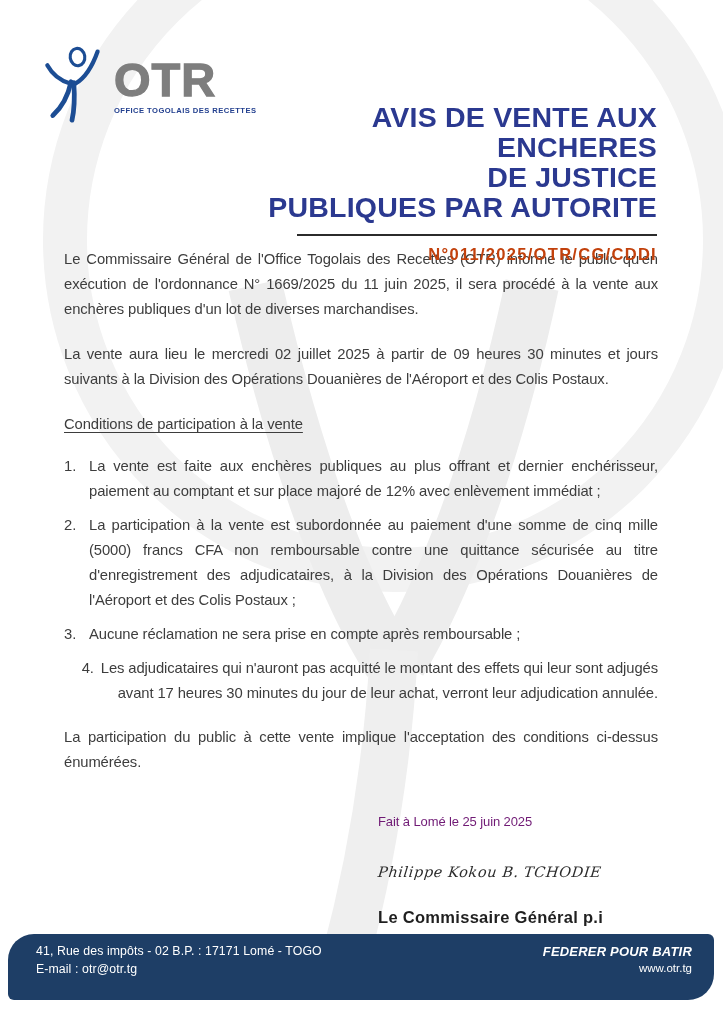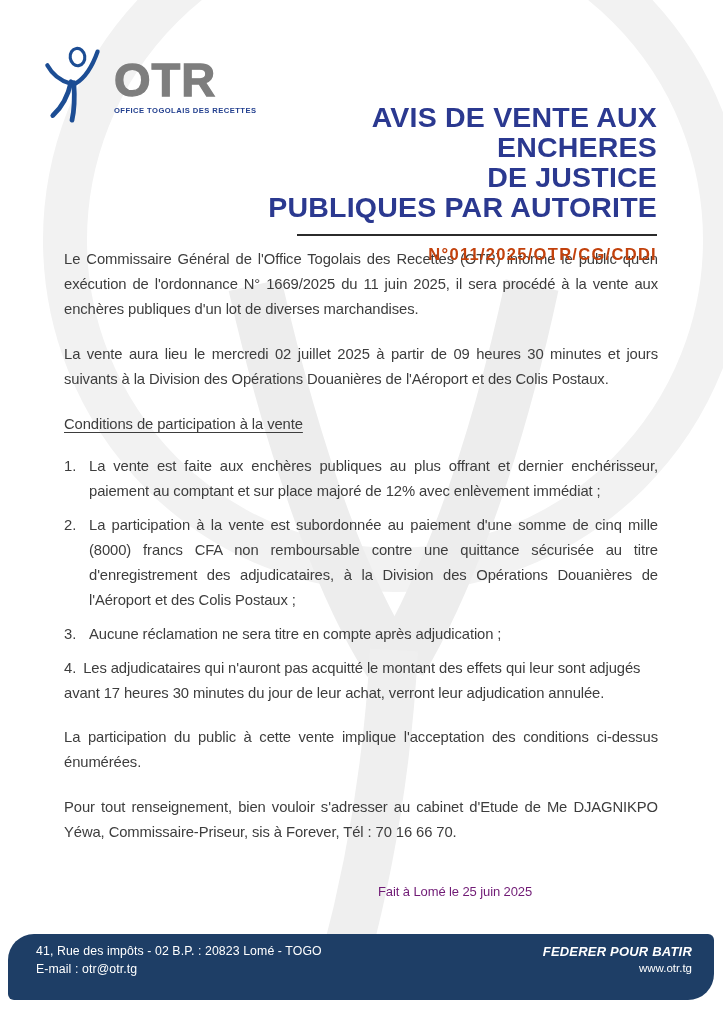--- a/index.html
+++ b/index.html
@@ -54,21 +54,21 @@
     font-size: 14.8px; line-height: 25px; letter-spacing: -0.1px;
   }
   .para { margin: 0 0 20px 0; text-align: justify; }
   .conditions-heading {
     text-decoration: underline; text-underline-offset: 3px;
     margin: 0 0 17px 0;
   }
   .cond-item { display: flex; margin-bottom: 9px; }
   .cond-num { width: 25px; flex: none; }
   .cond-text { flex: 1; text-align: justify; }
-  .cond-item.plain { display: block; text-align: left; margin-top: 3px; }
+  .cond-item.plain { display: block; text-align: right; margin-top: 3px; }
   .cond-item.plain .inline-num { margin-right: 7px; }
   .para.after-list { margin-top: 19px; }
   
   .closing { margin-left: 314px; margin-top: 34px; text-align: left; }
   .place-date { font-size: 13px; color: #701a75; margin-bottom: 26px; }
   .sig-script {
     font-family: "DejaVu Serif", serif; font-style: italic;
     font-size: 14.5px; color: #2c2c2c; letter-spacing: 0.6px;
     margin-bottom: 20px; transform: skewX(-6deg); transform-origin: left;
   }
@@ -128,42 +128,41 @@
   <p class="para">La vente aura lieu le mercredi 02 juillet 2025 à partir de 09 heures 30 minutes et jours suivants à la Division des Opérations Douanières de l'Aéroport et des Colis Postaux.</p>
 
   <p class="conditions-heading">Conditions de participation à la vente</p>
 
   <div class="cond-item">
     <span class="cond-num">1.</span>
     <span class="cond-text">La vente est faite aux enchères publiques au plus offrant et dernier enchérisseur, paiement au comptant et sur place majoré de 12% avec enlèvement immédiat ;</span>
   </div>
   <div class="cond-item">
     <span class="cond-num">2.</span>
-    <span class="cond-text">La participation à la vente est subordonnée au paiement d'une somme de cinq mille (8000) francs CFA non remboursable contre une quittance sécurisée au titre d'enregistrement des adjudicataires, à la Division des Opérations Douanières de l'Aéroport et des Colis Postaux ;</span>
+    <span class="cond-text">La participation à la vente est subordonnée au paiement d'une somme de cinq mille (5000) francs CFA non remboursable contre une quittance sécurisée au titre d'enregistrement des adjudicataires, à la Division des Opérations Douanières de l'Aéroport et des Colis Postaux ;</span>
   </div>
   <div class="cond-item">
     <span class="cond-num">3.</span>
-    <span class="cond-text">Aucune réclamation ne sera titre en compte après adjudication ;</span>
+    <span class="cond-text">Aucune réclamation ne sera prise en compte après remboursable ;</span>
   </div>
   <div class="cond-item plain">
     <span class="inline-num">4.</span><span>Les adjudicataires qui n'auront pas acquitté le montant des effets qui leur sont adjugés avant 17 heures 30 minutes du jour de leur achat, verront leur adjudication annulée.</span>
   </div>
 
   <p class="para after-list">La participation du public à cette vente implique l'acceptation des conditions ci-dessus énumérées.</p>
-  <p class="para">Pour tout renseignement, bien vouloir s'adresser au cabinet d'Etude de Me DJAGNIKPO Yéwa, Commissaire-Priseur, sis à Forever, Tél : 70 16 66 70.</p>
 
   <div class="closing">
     <div class="place-date">Fait à Lomé le 25 juin 2025</div>
     <div class="sig-script">Philippe Kokou B. TCHODIE</div>
     <div class="sig-title">Le Commissaire Général p.i</div>
   </div>
 </div>
 
 <div class="footer">
   <div class="footer-left">
-    <div>41, Rue des impôts - 02 B.P. : 20823 Lomé - TOGO</div>
+    <div>41, Rue des impôts - 02 B.P. : 17171 Lomé - TOGO</div>
     <div>E-mail : otr@otr.tg</div>
   </div>
   <div class="footer-right">
     <div class="footer-slogan">FEDERER POUR BATIR</div>
     <div class="footer-website">www.otr.tg</div>
   </div>
 </div>
 
 </body></html>

